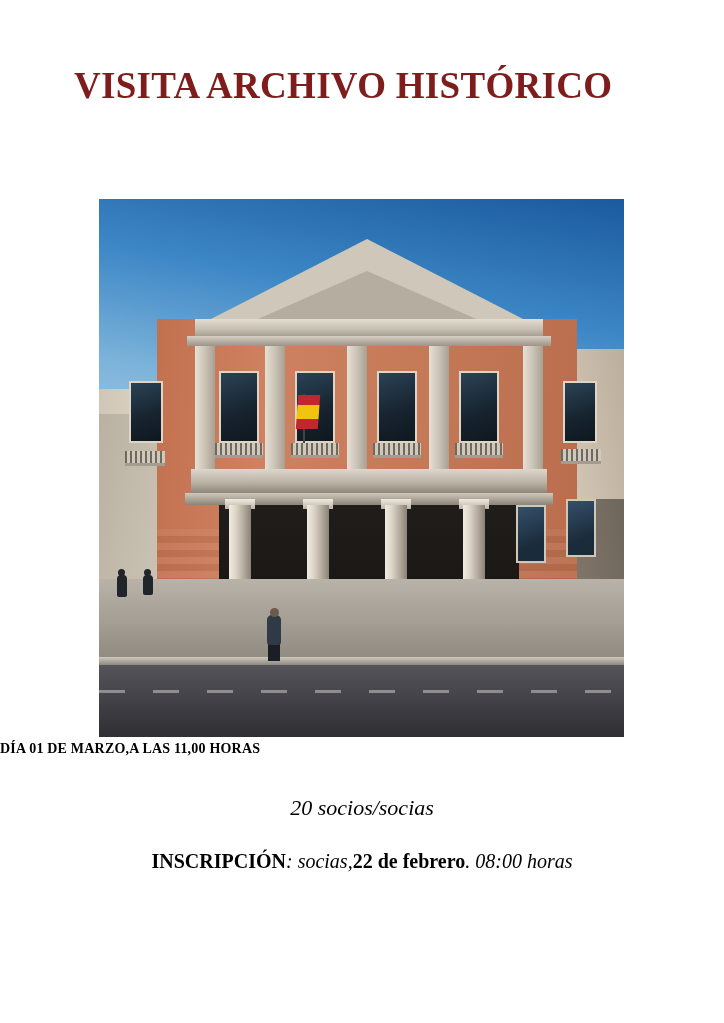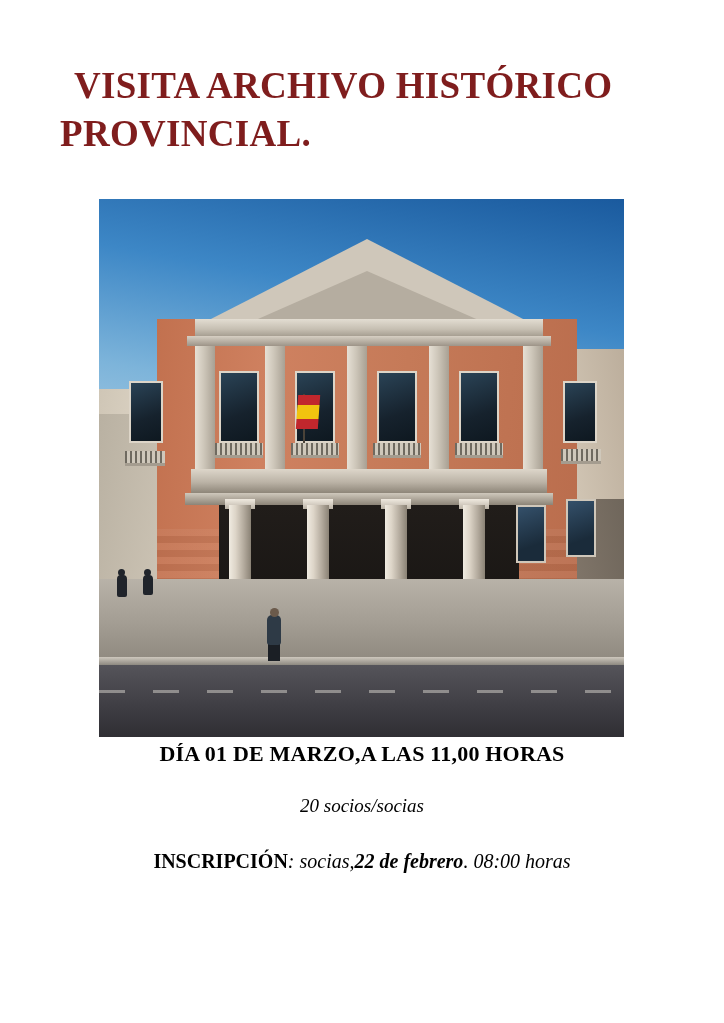--- a/index.html
+++ b/index.html
@@ -268,55 +268,54 @@
     background: #17603f;
     border: 1px solid #cfc8bb;
     box-sizing: border-box;
   }
 
   
   .caption-main {
     position: absolute;
     left: 0; right: 0;
     top: 741px;
-    text-align: center;
+    text-align: left;
     font-family: "Liberation Serif", serif;
     font-weight: bold;
-    font-size: 22px;
+    font-size: 14px;
     letter-spacing: 0.2px;
   }
   .caption-sub {
     position: absolute;
     left: 0; right: 0;
     top: 795px;
     text-align: center;
     font-family: "Liberation Serif", serif;
     font-style: italic;
-    font-size: 19px;
+    font-size: 22px;
   }
   .caption-signup {
     position: absolute;
     left: 0; right: 0;
     top: 850px;
     text-align: center;
     font-family: "Liberation Serif", serif;
     font-size: 20px;
   }
   .caption-signup .lbl { font-weight: bold; font-style: normal; }
   .caption-signup .it { font-style: italic; }
-  .caption-signup .it-b { font-style: italic; font-weight: bold; }
+  .caption-signup .it-b { font-weight: bold; }
 </style>
 </head>
 <body>
 
 <div class="page">
 
   <div class="title">
     <span class="line1">VISITA ARCHIVO HISTÓRICO</span>
-    <span class="line2">PROVINCIAL.</span>
   </div>
 
   <div class="photo-frame">
     <div class="photo">
       <div class="sky"></div>
       <div class="bldg-left"></div>
       <div class="bldg-left-2"></div>
       <div class="bldg-right"></div>
       <div class="bldg-right-dark"></div>
 

